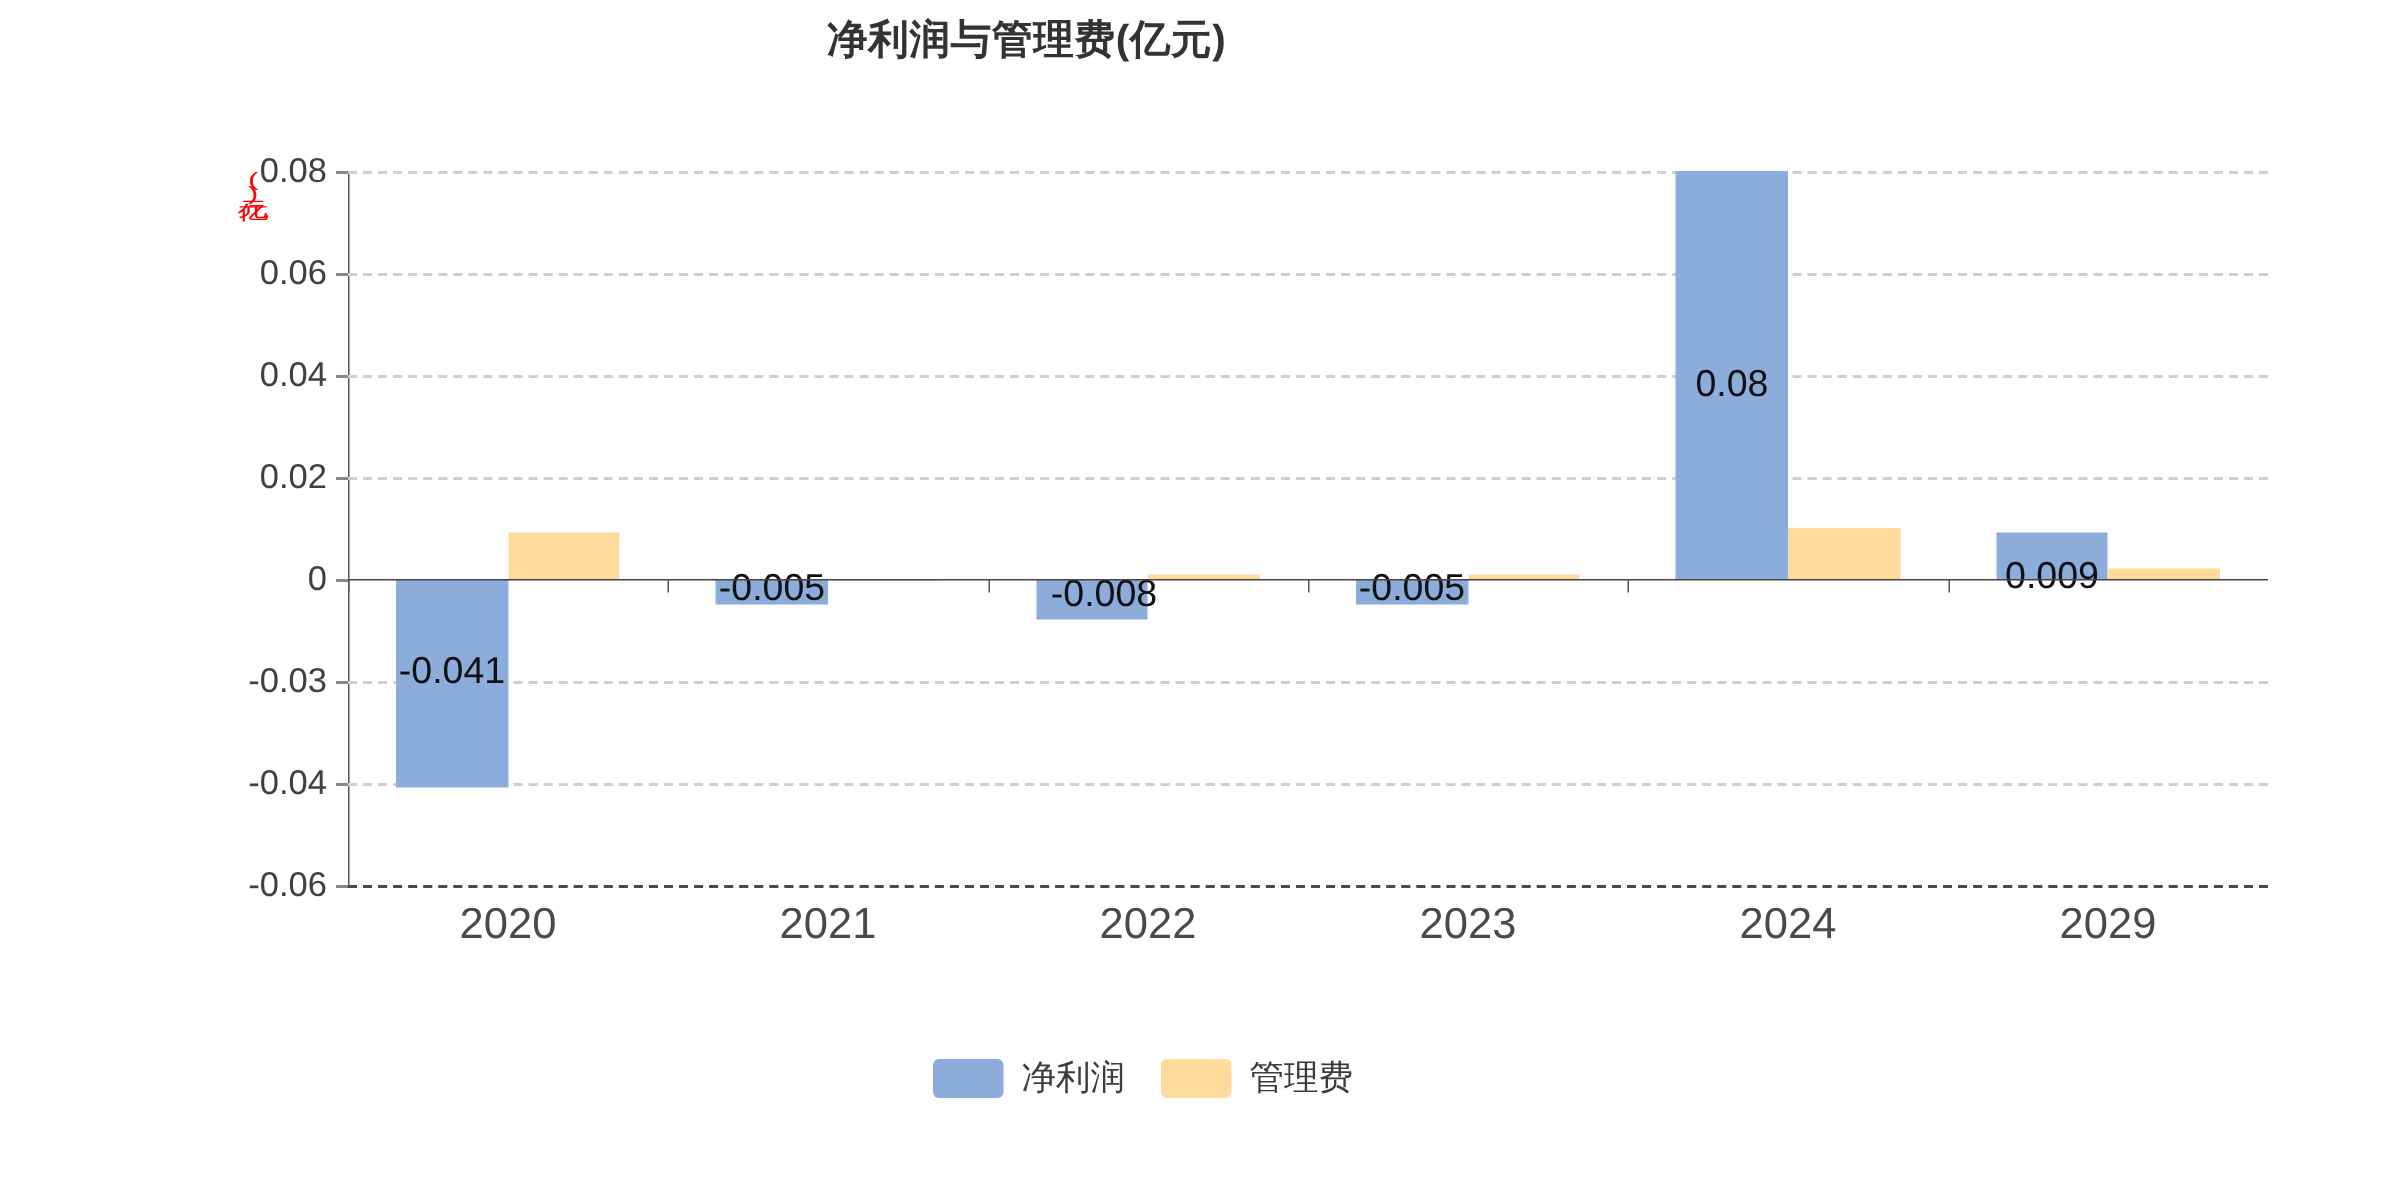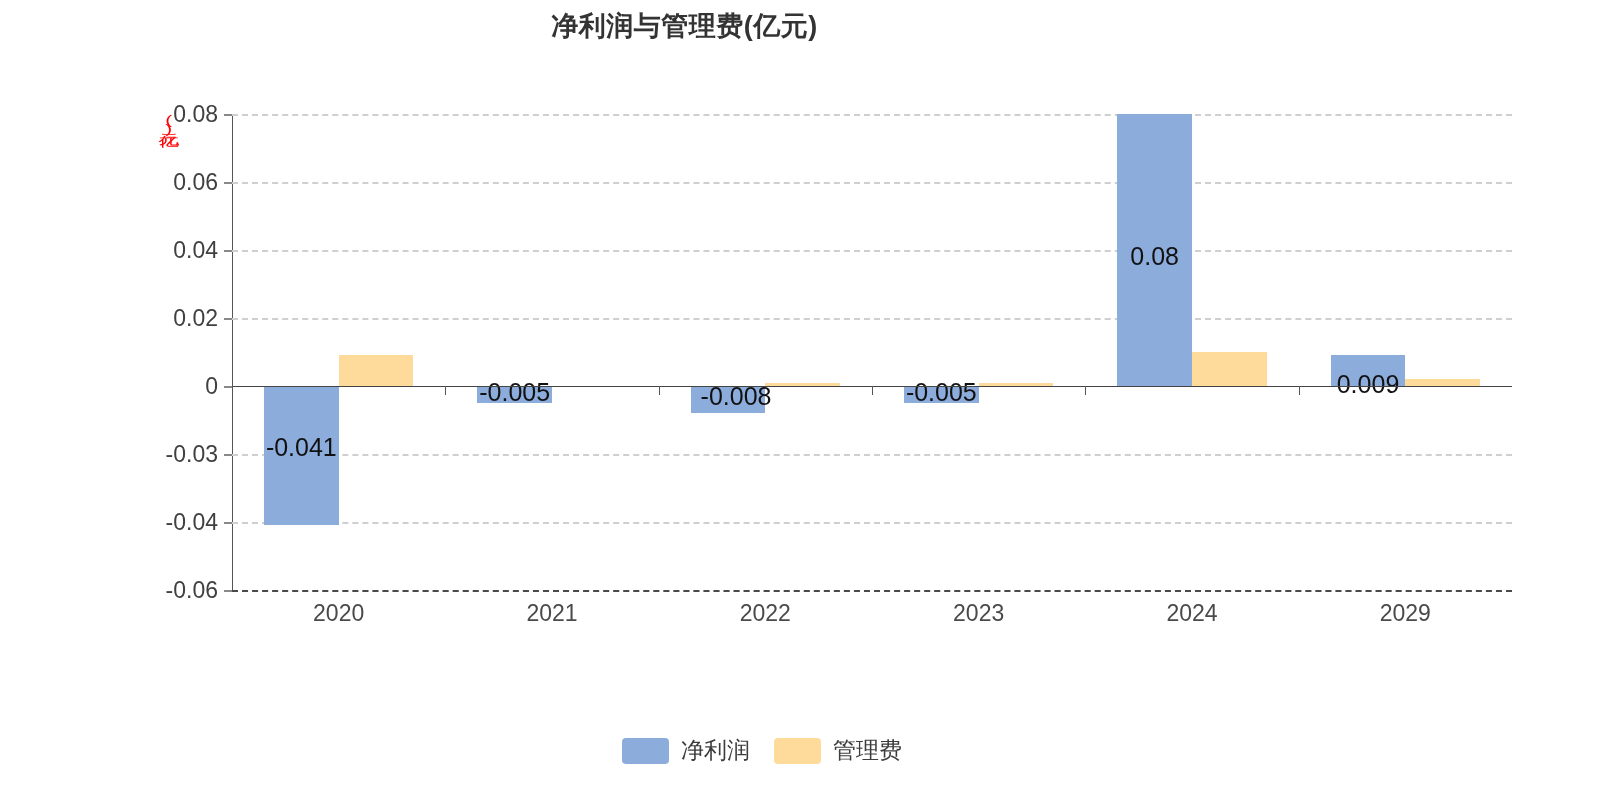--- a/index.html
+++ b/index.html
@@ -121,21 +121,21 @@
     position: absolute;
     top: 386px;
     width: 1px;
     height: 9px;
     background: #555555;
   }
   .x-tick-label {
     position: absolute;
     top: 600px;
     transform: translateX(-50%);
-    font-size: 23px;
+    font-size: 29px;
     color: #4a4a4a;
     white-space: nowrap;
   }
 
   
   .bar {
     position: absolute;
   }
   .bar.series-net   { background: #8cacdc; }
   .bar.series-admin { background: #ffdb9b; }
@@ -151,21 +151,20 @@
   
   .legend {
     position: absolute;
     left: 0;
     top: 703px;
     width: 1524px;
     display: flex;
     justify-content: center;
     align-items: center;
     gap: 24px;
-    margin-top: 32px;
   }
   .legend-item {
     display: flex;
     align-items: center;
     gap: 12px;
   }
   .legend-swatch {
     width: 47px;
     height: 26px;
     border-radius: 4px;

